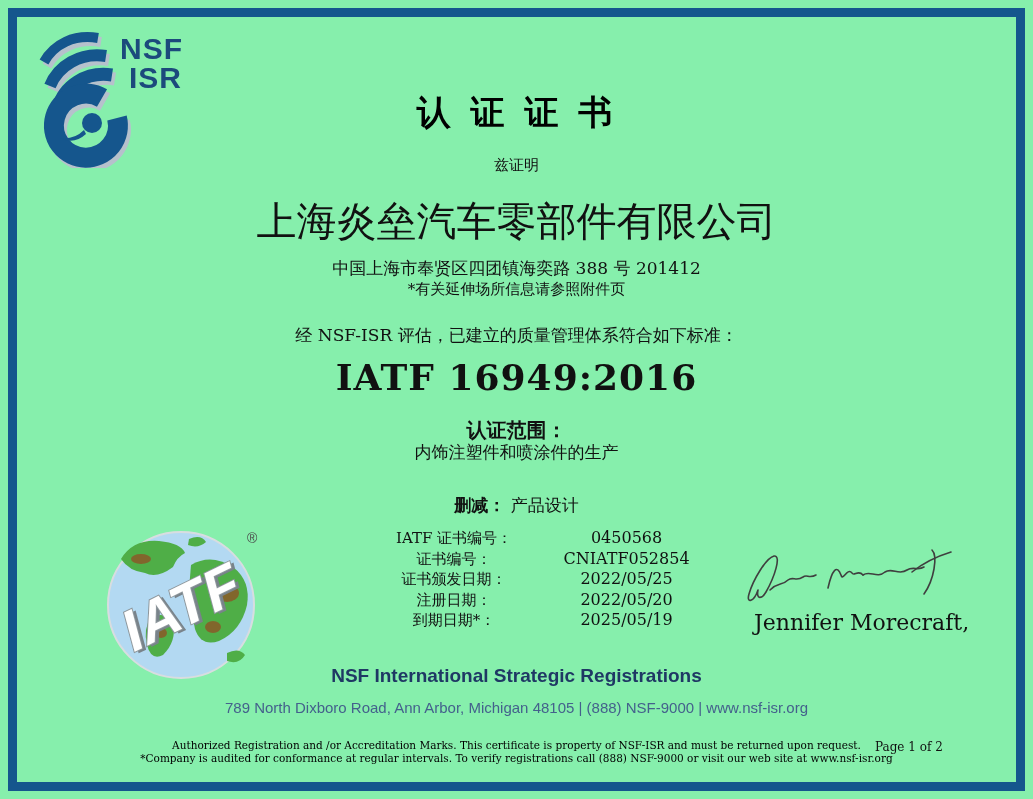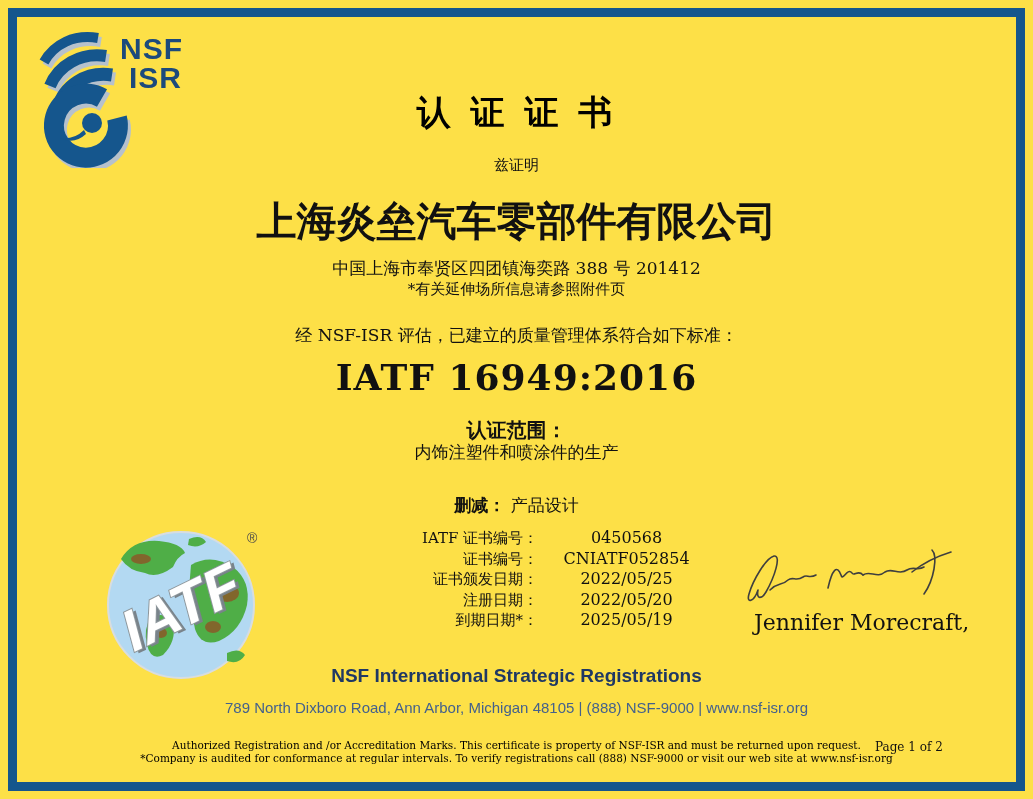--- a/index.html
+++ b/index.html
@@ -1,42 +1,42 @@
 <!DOCTYPE html>
 <html><head>
 <meta charset="utf-8">
 <style>
   html,body{margin:0;padding:0;background:#ffffff;}
   .certificate{
-    position:relative;width:1033px;height:799px;background:#fde047;overflow:hidden;
+    position:relative;width:1033px;height:799px;background:#86efac;overflow:hidden;
     font-family:"DejaVu Serif","Liberation Serif",serif;color:#111;
   }
   .border-frame{position:absolute;left:8px;top:8px;right:8px;bottom:8px;border:9px solid #15568d;pointer-events:none;}
   .abs{position:absolute;}
   .centered{left:0;right:0;text-align:center;}
   
   .nsf-logo{left:28px;top:26px;width:180px;height:142px;}
   .nsf-wordmark{position:absolute;left:92px;top:8px;font-family:"Liberation Sans",sans-serif;font-weight:bold;color:#1c4a7c;font-size:30px;line-height:29px;letter-spacing:1px;}
   .nsf-wordmark .isr{padding-left:9px;display:block;}
   
   .title{top:90px;font-size:34px;font-weight:600;letter-spacing:4px;color:#000;}
   .certify{top:156px;font-size:15px;}
-  .company{top:194px;font-size:40px;font-weight:bold;}
+  .company{top:194px;font-size:40px;font-weight:normal;}
   .address{top:257px;font-size:17px;}
   .ext-note{top:280px;font-size:15px;}
   .assessment{top:324px;font-size:17px;}
   .standard{top:356px;font-size:36px;font-weight:bold;letter-spacing:1px;}
   .scope-heading{top:417px;font-size:20px;font-weight:bold;}
   .scope-text{top:441px;font-size:17px;}
   .exclusion{top:494px;font-size:17px;}
   .exclusion .lbl{font-weight:bold;}
   
   .details{left:325px;top:528px;width:390px;font-size:15px;}
   .detail-row{display:flex;height:20.5px;line-height:20.5px;}
-  .detail-label{width:190px;text-align:right;margin-left:45px;}
+  .detail-label{width:190px;text-align:center;margin-left:45px;}
   .detail-value{width:200px;text-align:center;font-size:16px;}
   
   .signature-svg{left:746px;top:542px;}
   .sig-block{left:754px;top:612px;font-size:22px;line-height:21px;text-align:left;}
   
   .globe{left:93px;top:521px;}
   
   .footer-org{top:665px;font-family:"Liberation Sans",sans-serif;font-weight:bold;font-size:19px;color:#1f3864;}
   .footer-contact{top:699px;font-family:"Liberation Sans",sans-serif;font-size:15px;color:#44618c;}
   .fine-print{top:739px;font-size:10.5px;line-height:12.5px;color:#000;}

